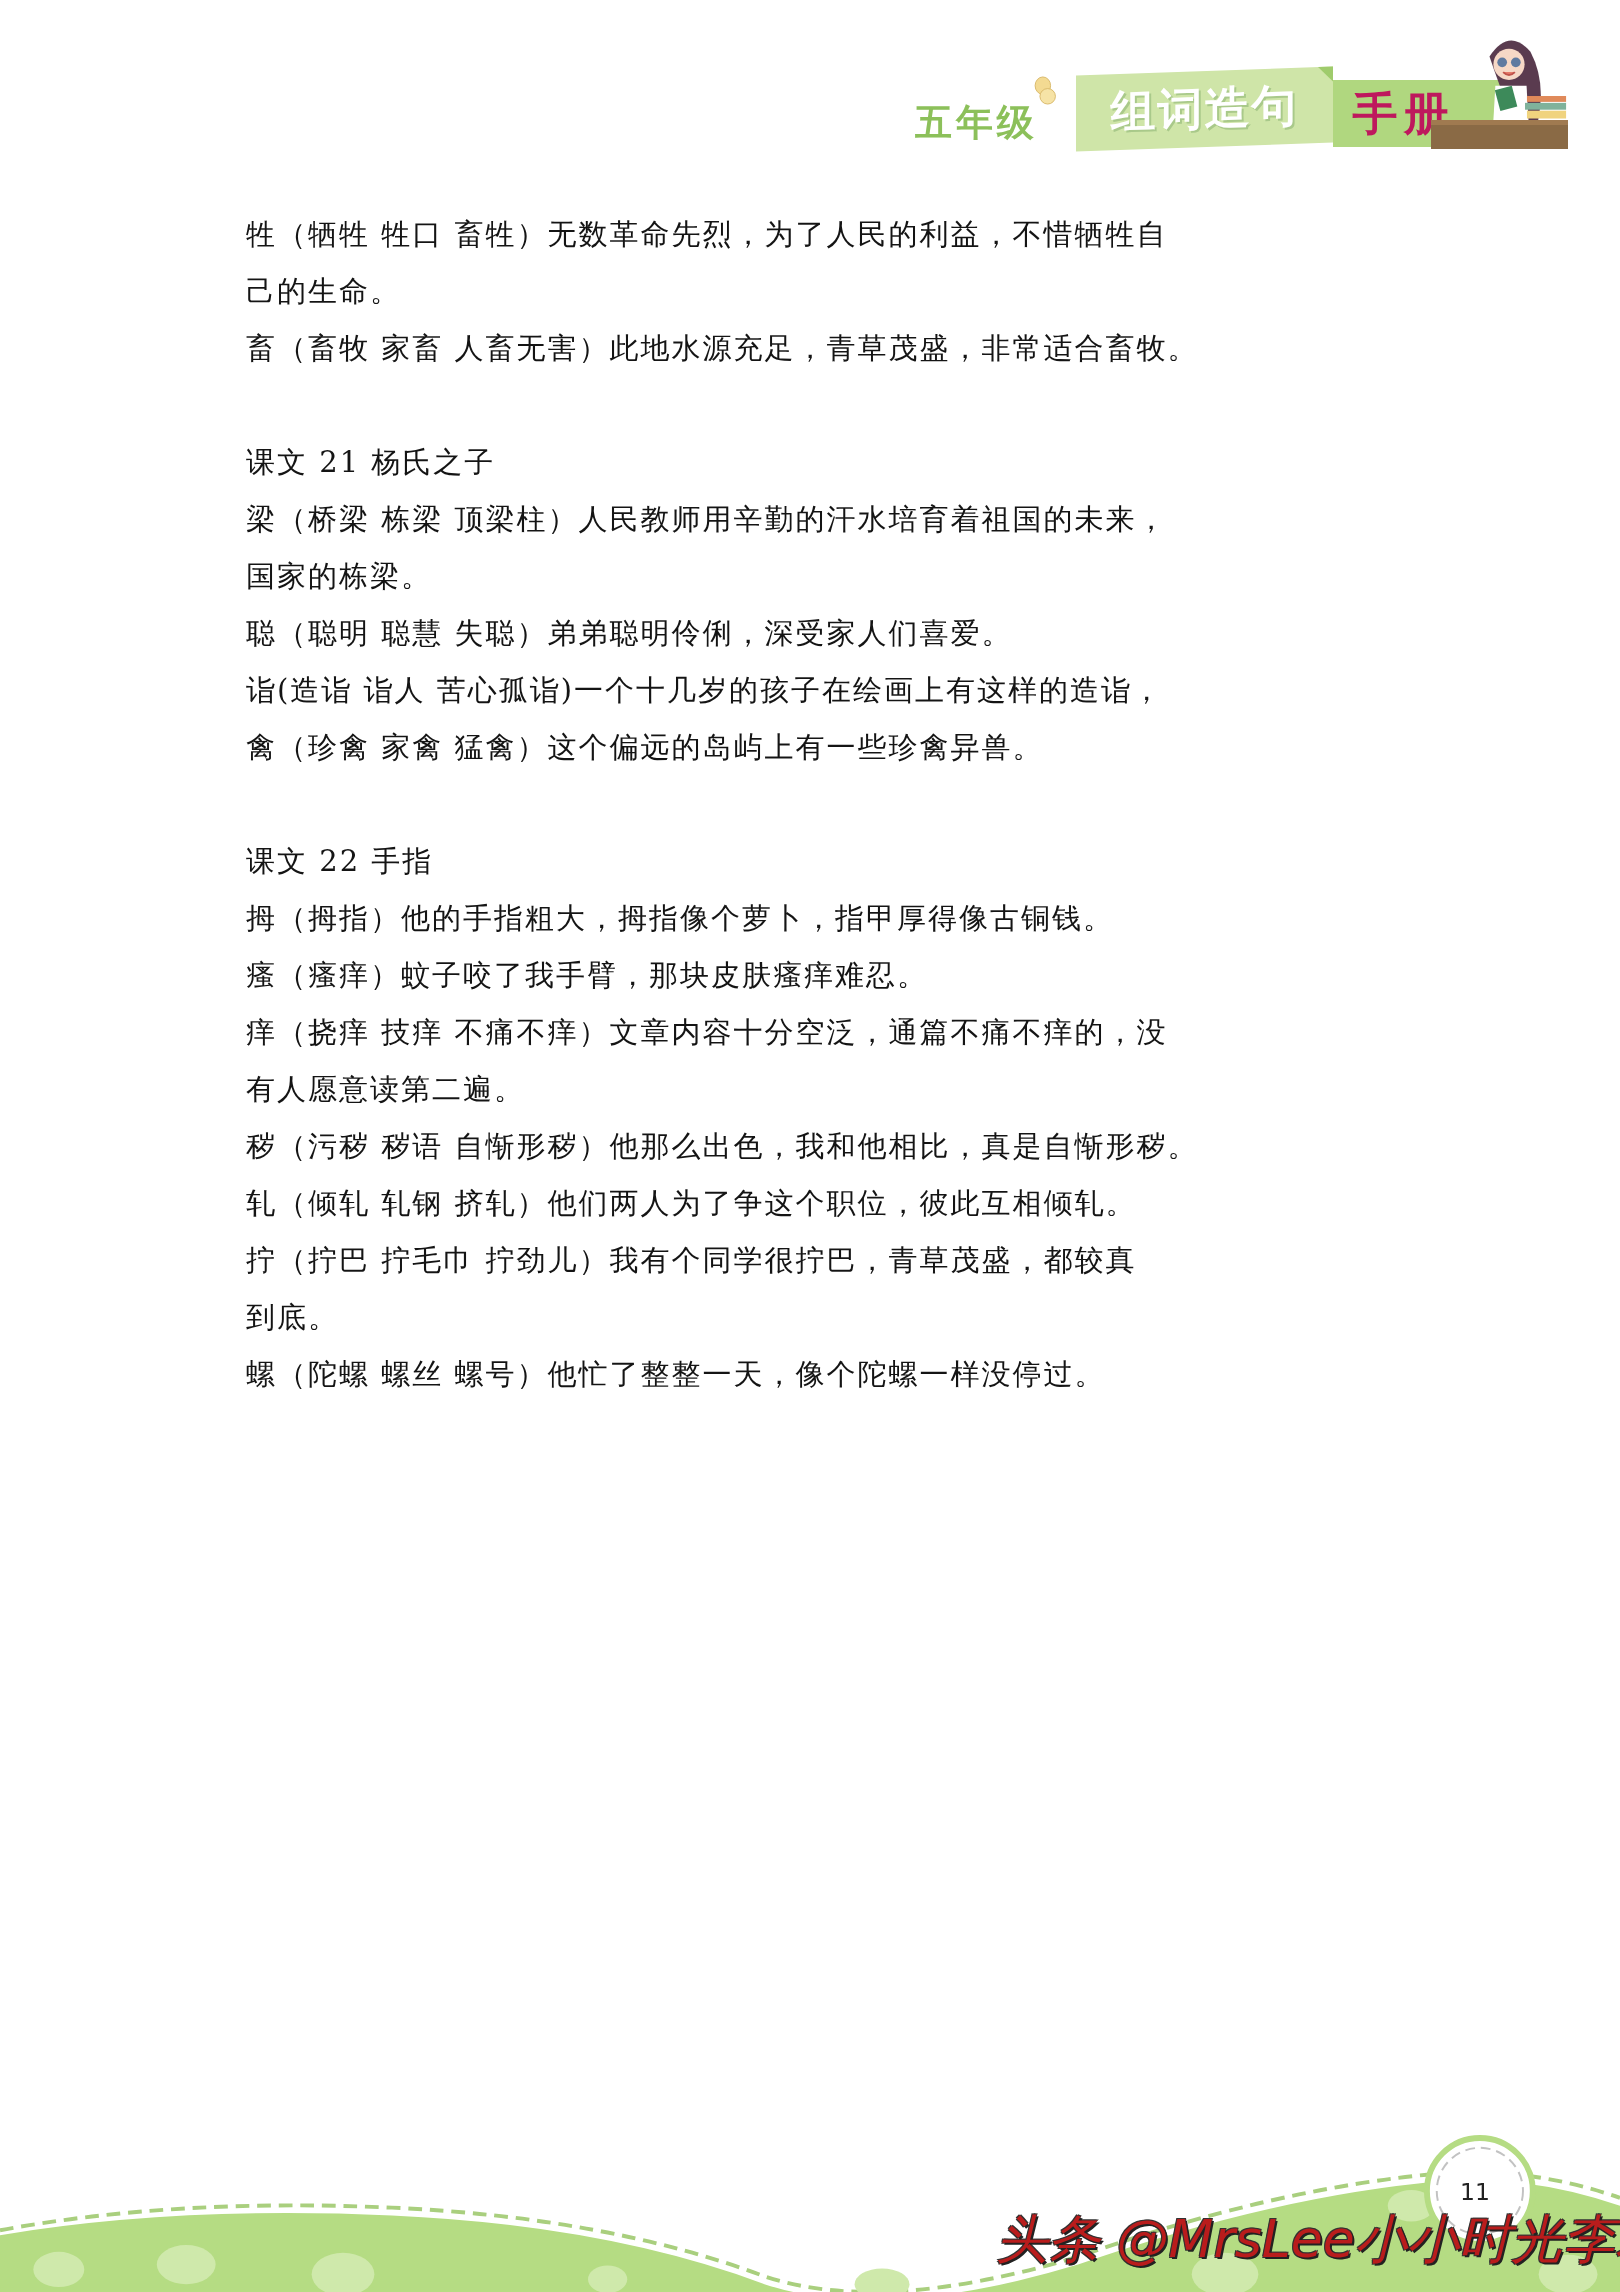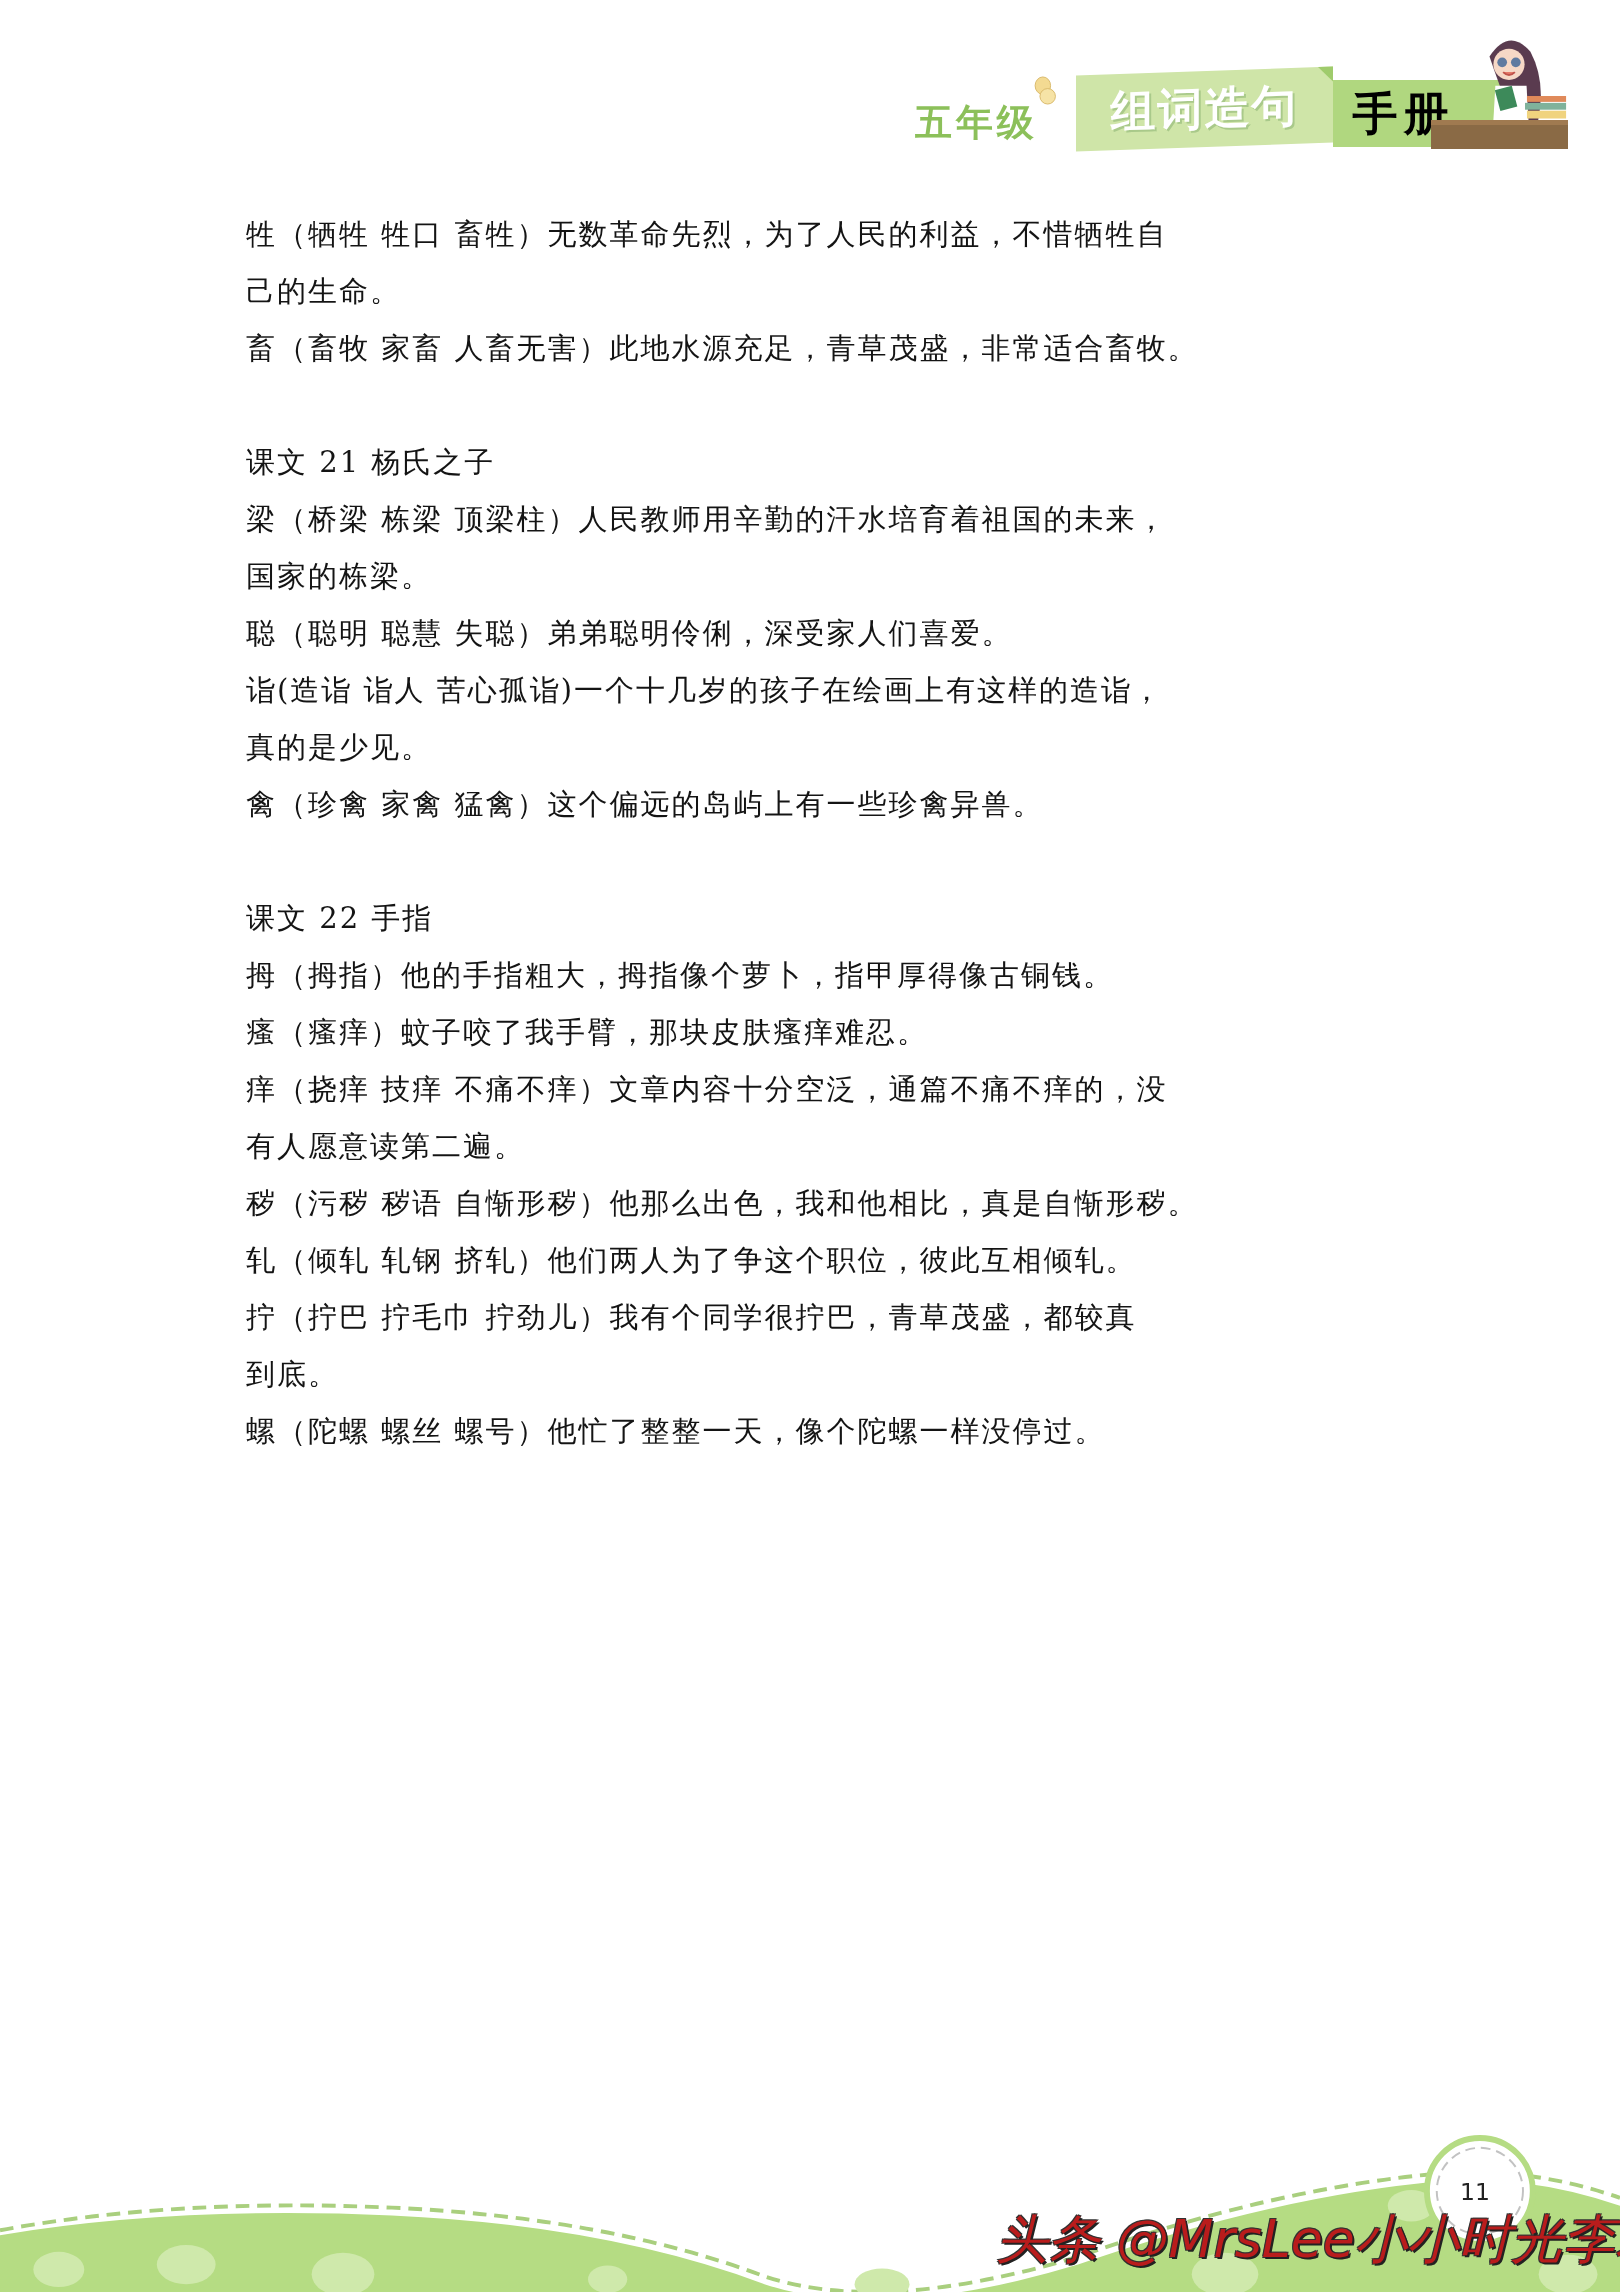--- a/index.html
+++ b/index.html
@@ -6,21 +6,21 @@
     body { width: 1620px; height: 2293px; position: relative; overflow: hidden; font-family: "DejaVu Serif", "Liberation Serif", serif; color: #141414; }
 
     
     .header { position: absolute; top: 0; left: 0; width: 1407px; height: 167px; }
     .grade { position: absolute; left: 915px; top: 98px; font-family: "DejaVu Sans", sans-serif; font-weight: bold; font-size: 37px; color: #8cc05a; letter-spacing: 3.9px; }
     .butterfly { position: absolute; left: 1033px; top: 76px; width: 25.5px; height: 29px; }
     .tag1 { position: absolute; left: 1076px; top: 71px; width: 257px; height: 76px; background: #cfe5a8; transform: skewY(-2deg); display:flex; align-items:center; justify-content:center; }
     .tag1 span { font-family: "DejaVu Sans", sans-serif; font-weight: bold; font-size: 45px; color: #ffffff; text-shadow: 2px 2px 0 #a9c98a; letter-spacing: 2px; }
     .tag1 .fold { position: absolute; right: 0; top: 0; width: 0; height: 0; border-left: 15.7px solid transparent; border-top: 15.7px solid #9fcb6c; }
     .tag2 { position: absolute; left: 1333px; top: 80px; width: 176px; height: 67px; background: #b0d77f; display:flex; align-items:center; padding-left: 19.6px; box-sizing: border-box; }
-    .tag2 span { font-family: "DejaVu Sans", sans-serif; font-weight: bold; font-size: 45px; color: #000000; letter-spacing: 5.9px; }
+    .tag2 span { font-family: "DejaVu Sans", sans-serif; font-weight: bold; font-size: 45px; color: #be185d; letter-spacing: 5.9px; }
     .desk { position: absolute; left: 1431px; top: 120px; width: 137px; height: 29px; background: #8a6a45; border-top: 5.9px solid #a07a50; box-sizing: border-box; }
     .books { position: absolute; left: 1525px; top: 96px; width: 45px; height: 23.5px; }
     .teacher { position: absolute; left: 1470px; top: 27.4px; width: 78px; height: 98px; }
 
     
     .content { position: absolute; left: 246px; top: 206px; width: 1147px; }
     .line { font-size: 29px; line-height: 57px; height: 57px; white-space: nowrap; letter-spacing: 2px; }
     .gap { height: 57px; }
 
     
@@ -64,21 +64,20 @@
 <div class="content">
   <div class="line">牲（牺牲 牲口 畜牲）无数革命先烈，为了人民的利益，不惜牺牲自</div>
   <div class="line">己的生命。</div>
   <div class="line">畜（畜牧 家畜 人畜无害）此地水源充足，青草茂盛，非常适合畜牧。</div>
   <div class="line gap"></div>
   <div class="line">课文 21 杨氏之子</div>
   <div class="line">梁（桥梁 栋梁 顶梁柱）人民教师用辛勤的汗水培育着祖国的未来，</div>
   <div class="line">国家的栋梁。</div>
   <div class="line">聪（聪明 聪慧 失聪）弟弟聪明伶俐，深受家人们喜爱。</div>
   <div class="line">诣(造诣 诣人 苦心孤诣)一个十几岁的孩子在绘画上有这样的造诣，</div>
-  <div class="line">真的是少见。</div>
   <div class="line">禽（珍禽 家禽 猛禽）这个偏远的岛屿上有一些珍禽异兽。</div>
   <div class="line gap"></div>
   <div class="line">课文 22 手指</div>
   <div class="line">拇（拇指）他的手指粗大，拇指像个萝卜，指甲厚得像古铜钱。</div>
   <div class="line">瘙（瘙痒）蚊子咬了我手臂，那块皮肤瘙痒难忍。</div>
   <div class="line">痒（挠痒 技痒 不痛不痒）文章内容十分空泛，通篇不痛不痒的，没</div>
   <div class="line">有人愿意读第二遍。</div>
   <div class="line">秽（污秽 秽语 自惭形秽）他那么出色，我和他相比，真是自惭形秽。</div>
   <div class="line">轧（倾轧 轧钢 挤轧）他们两人为了争这个职位，彼此互相倾轧。</div>
   <div class="line">拧（拧巴 拧毛巾 拧劲儿）我有个同学很拧巴，青草茂盛，都较真</div>

